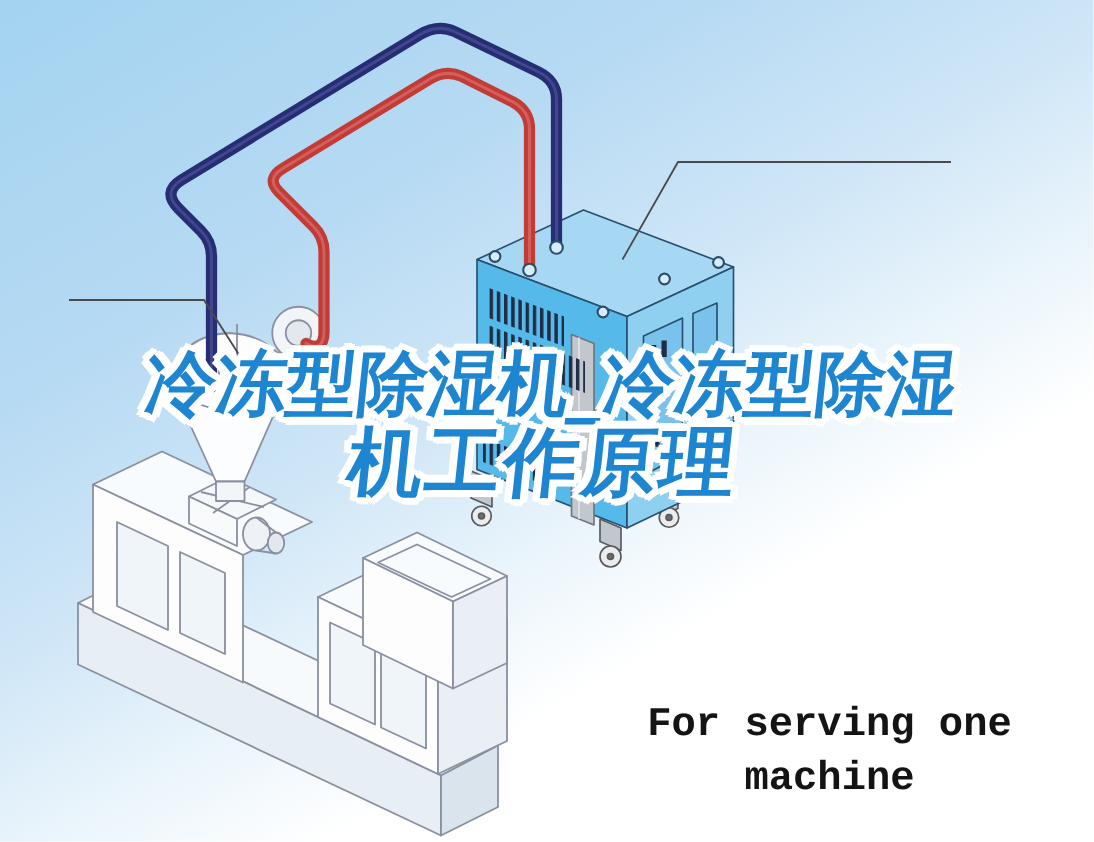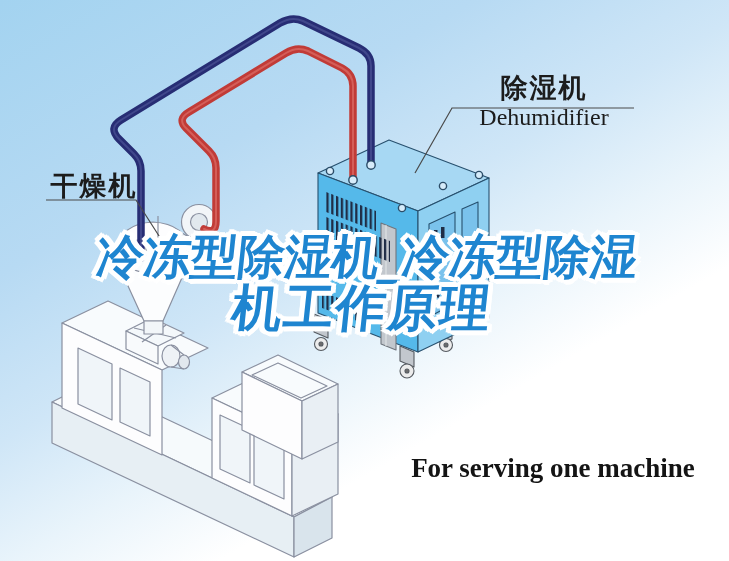--- a/index.html
+++ b/index.html
@@ -42,22 +42,22 @@
 
   
   .caption{
     position:absolute;right:4px;top:450px;width:344px;text-align:center;color:#141414;
   }
   .caption .zh{
     display:block;font-family:"Liberation Serif", serif;font-weight:700;
     font-size:37px;line-height:46px;letter-spacing:1px;
   }
   .caption .en{
-    display:block;font-family:Liberation Serif, serif;font-weight:700;
-    font-size:27px;line-height:36px;
+    display:block;font-family:Liberation Mono, monospace;font-weight:700;
+    font-size:27px;line-height:36px;margin-top:16px;
   }
 </style>
 </head>
 <body>
 
 <div class="stage">
 
 <svg width="729" height="561" viewBox="0 0 729 561">
   <defs>
     <pattern id="ventp" width="4.8" height="16" patternUnits="userSpaceOnUse">
@@ -169,27 +169,22 @@
     <circle cx="353" cy="180" r="4.2"></circle>
   </g>
 
   <g stroke="#4a4a4a" stroke-width="1.2" fill="none">
     <path d="M 46 200 L 136 200 L 168 250"></path>
     <path d="M 634 108 L 452 108 L 415 173"></path>
   </g>
 </svg>
 
 <div class="callout" id="hopper-label">
-  <span class="zh">干燥机</span>
 </div>
 
-<div class="callout" id="dehumidifier-label">
-  <span class="zh">除湿机</span>
-  <span class="en">Dehumidifier</span>
-</div>
 
 <div class="title-overlay">
   <span class="l1">冷冻型除湿机_冷冻型除湿</span>
   <span class="l2">机工作原理</span>
 </div>
 
 <div class="caption">
   <span class="en">For serving one machine</span>
 </div>
 

